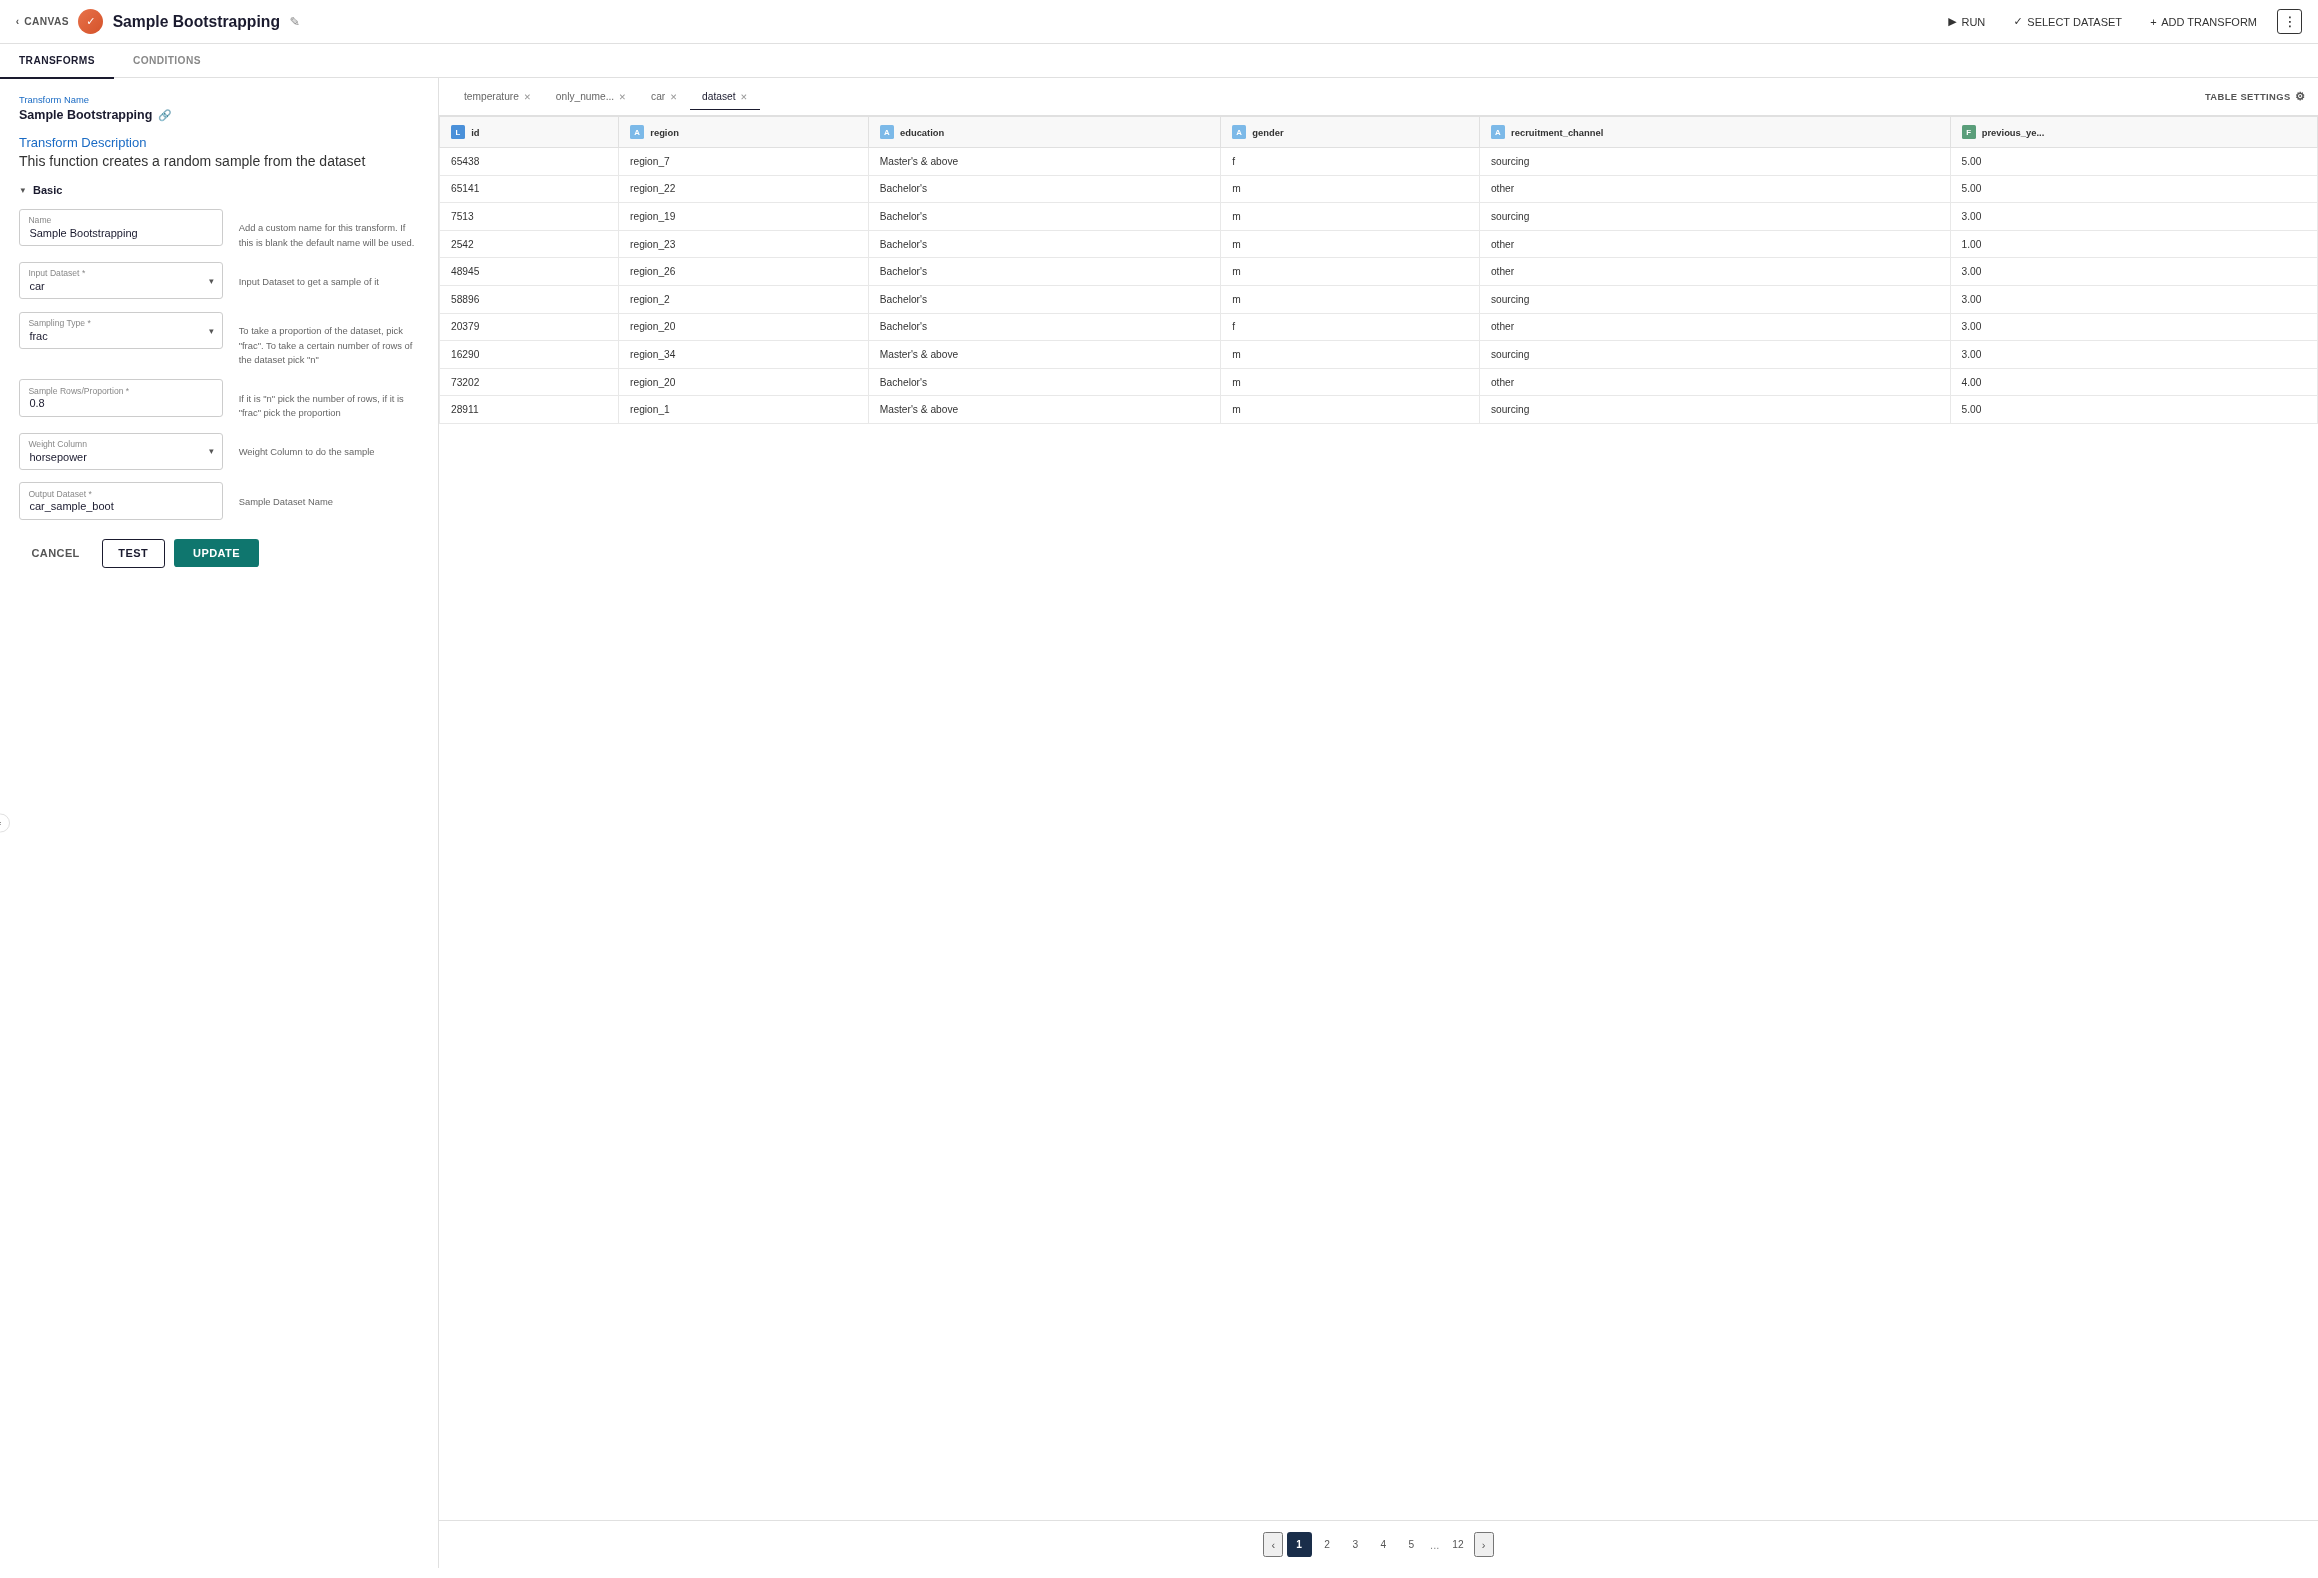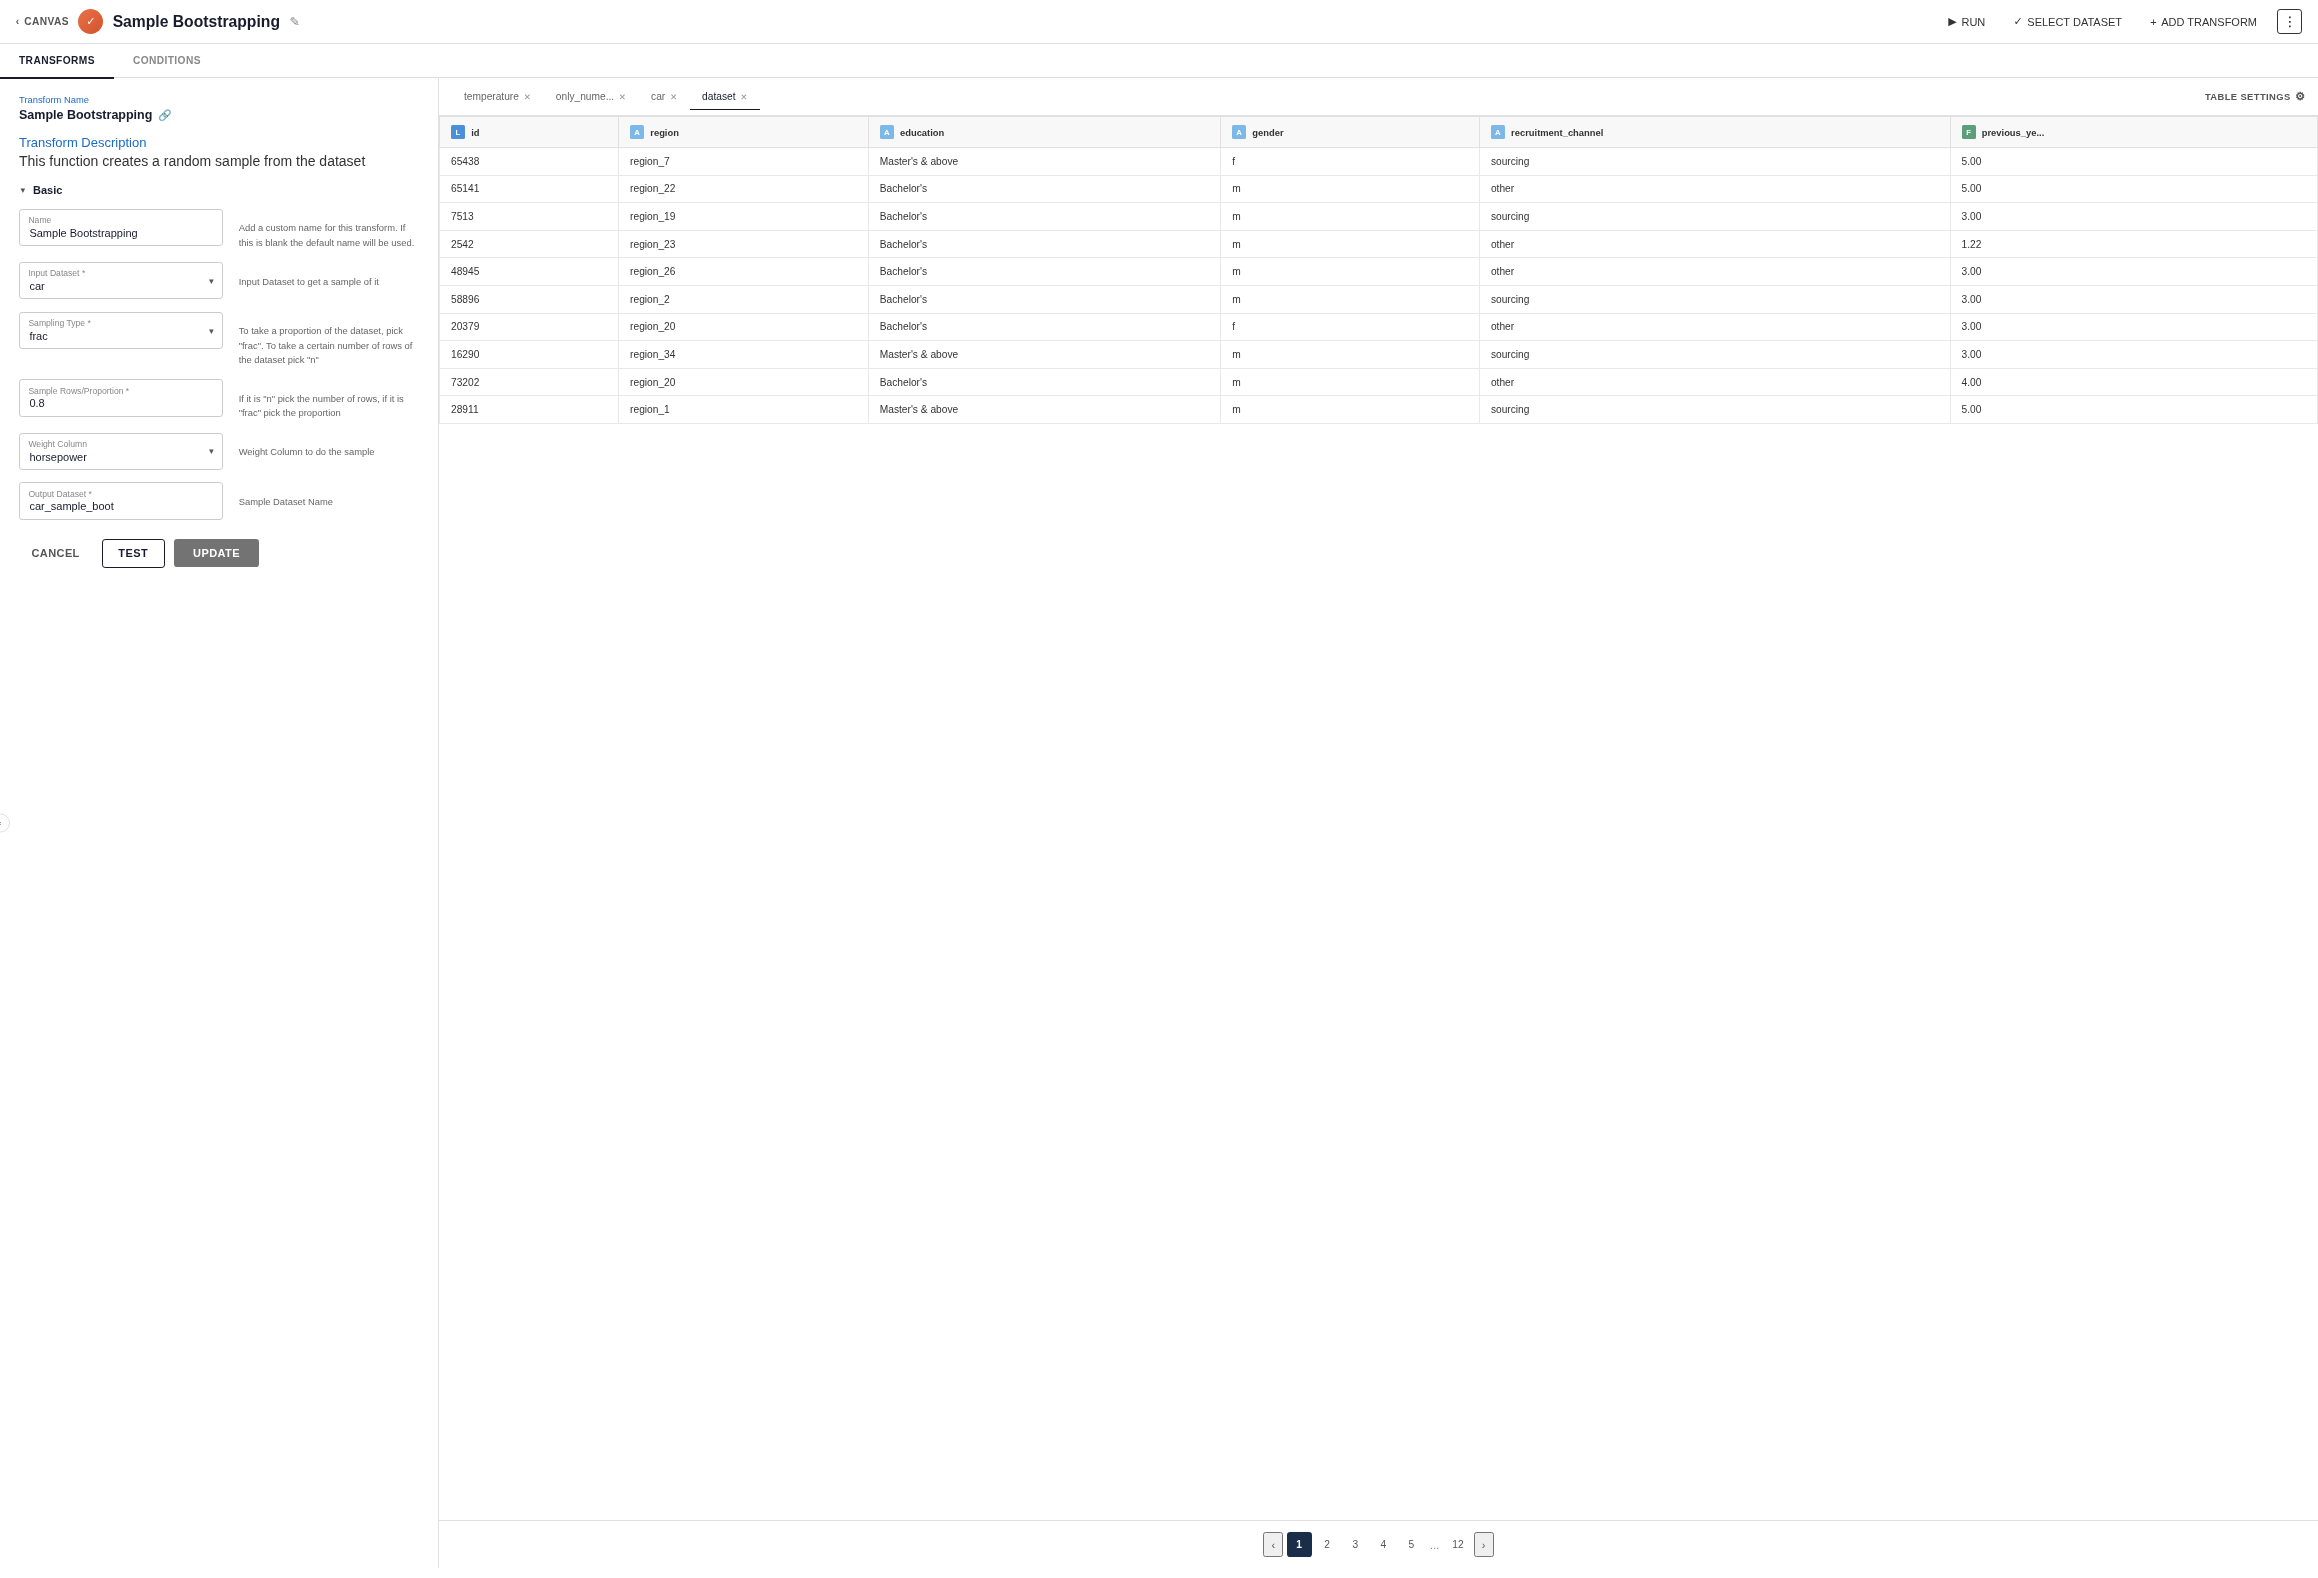--- a/index.html
+++ b/index.html
@@ -98,21 +98,21 @@
 
     .field-container { position: relative; width: 204px; }
     .field-float-label { position: absolute; top: 6.3px; left: 9.4px; font-size: 8.6px; color: #888; pointer-events: none; z-index: 1; }
     .field-input { width: 100%; border: 0.8px solid #ccc; border-radius: 3.1px; padding: 17px 9.4px 6.3px; font-size: 11px; color: #1a1a2e; background: #fff; outline: none; }
     .field-select { width: 100%; border: 0.8px solid #ccc; border-radius: 3.1px; padding: 17px 25px 6.3px 9.4px; font-size: 11px; color: #1a1a2e; background: #fff; outline: none; appearance: none; cursor: pointer; }
 
     
     .action-buttons { display: flex; align-items: center; gap: 9.4px; margin-top: 19px; padding-left: 0; }
     .btn-cancel { background: none; border: none; color: #555; font-size: 11px; font-weight: 600; cursor: pointer; padding: 7.8px 12.5px; letter-spacing: 0.4px; }
     .btn-test { background: #fff; border: 1.2px solid #1a1a2e; color: #1a1a2e; font-size: 11px; font-weight: 600; cursor: pointer; padding: 7.8px 15.7px; border-radius: 3.1px; letter-spacing: 0.4px; }
-    .btn-update { background: #737373; border: none; color: #fff; font-size: 11px; font-weight: 600; cursor: pointer; padding: 8px 19px; border-radius: 3.1px; letter-spacing: 0.4px; }
+    .btn-update { background: #0f766e; border: none; color: #fff; font-size: 11px; font-weight: 600; cursor: pointer; padding: 8px 19px; border-radius: 3.1px; letter-spacing: 0.4px; }
 
     
     .right-panel {
       flex: 1;
       display: flex;
       flex-direction: column;
       overflow: hidden;
     }
 
     
@@ -442,21 +442,21 @@
               <td>m</td>
               <td>sourcing</td>
               <td>3.00</td>
             </tr>
             <tr>
               <td>2542</td>
               <td>region_23</td>
               <td>Bachelor's</td>
               <td>m</td>
               <td>other</td>
-              <td>1.22</td>
+              <td>1.00</td>
             </tr>
             <tr>
               <td>48945</td>
               <td>region_26</td>
               <td>Bachelor's</td>
               <td>m</td>
               <td>other</td>
               <td>3.00</td>
             </tr>
             <tr>

